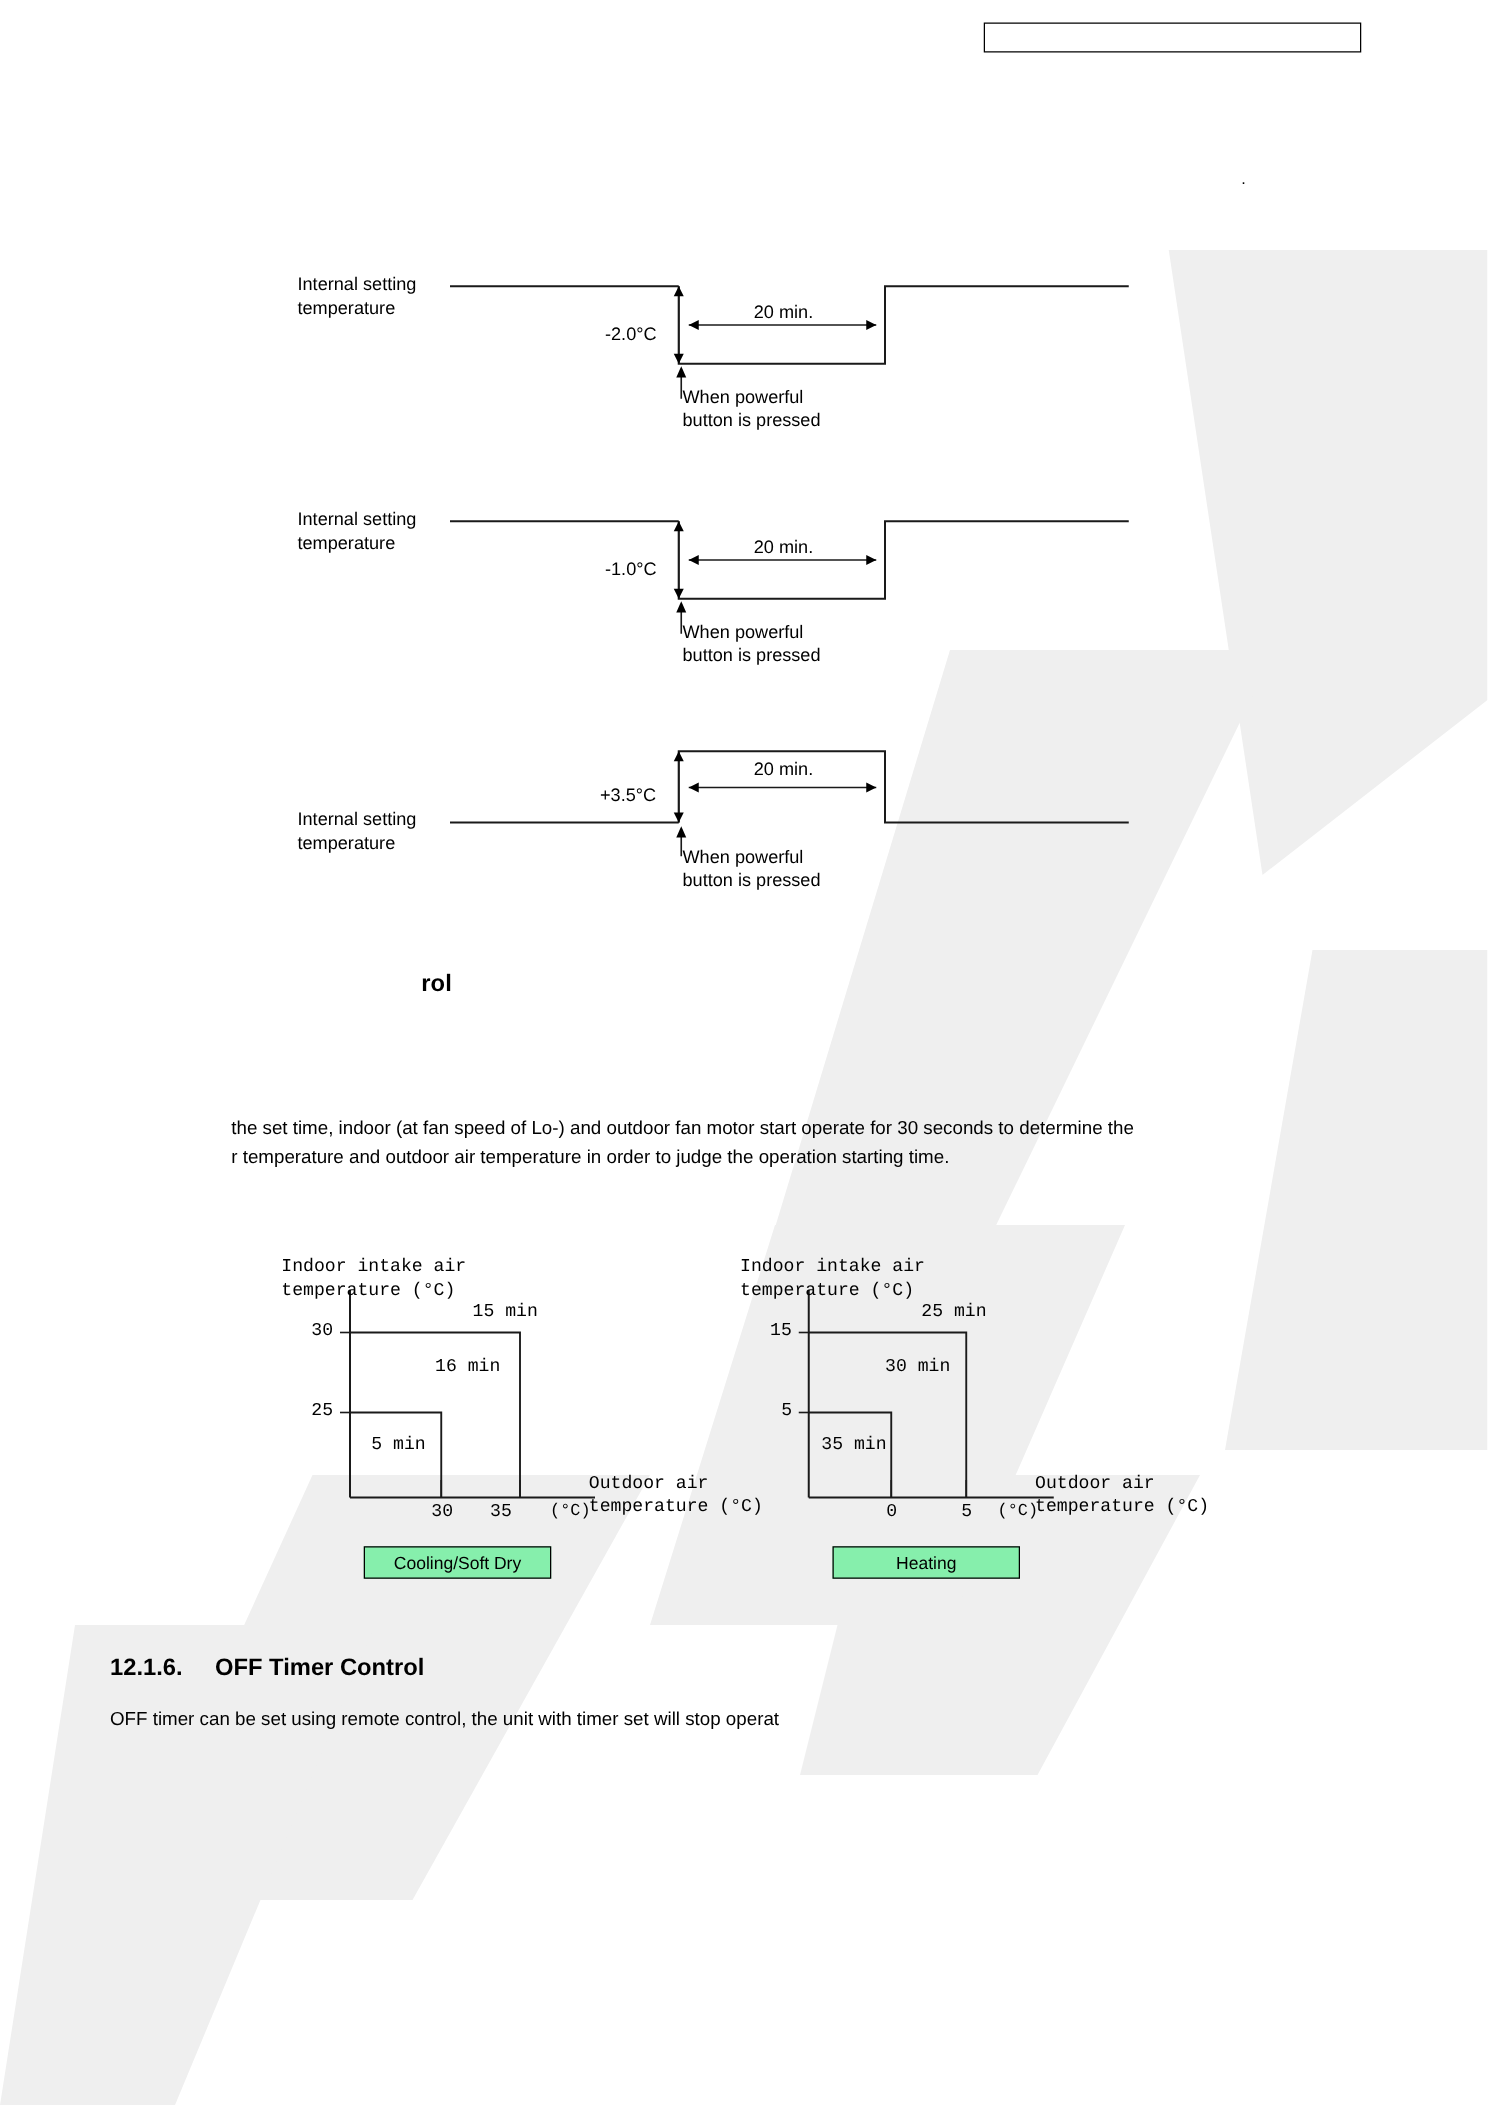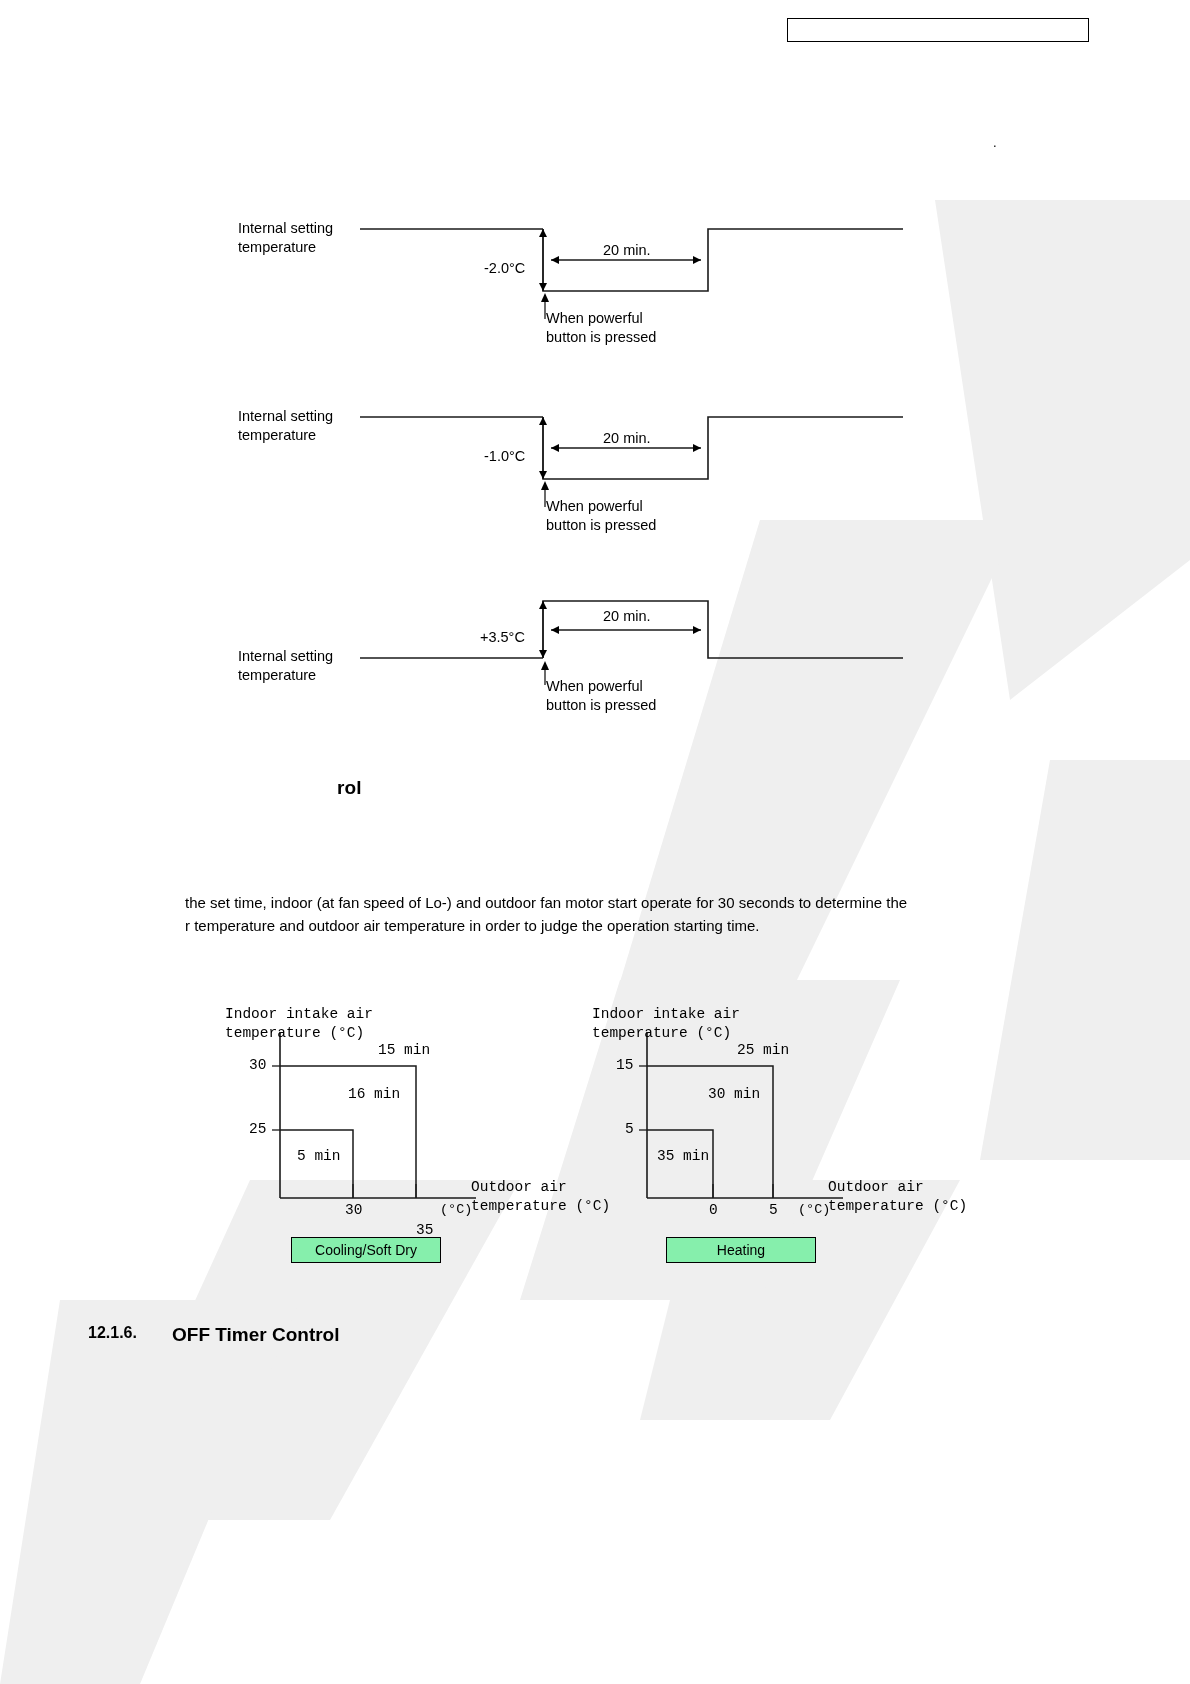--- a/index.html
+++ b/index.html
@@ -111,21 +111,21 @@
     height: 24px;
   }
   .cap-cool { left: 291px; top: 1237px; width: 148px; }
   .cap-heat { left: 666px; top: 1237px; width: 148px; }
 
   
   .sec-num {
     position: absolute;
     left: 88px;
     top: 1324px;
-    font-size: 16px;
+    font-size: 19px;
     font-weight: bold;
     text-align: center;
   }
   .sec-title {
     position: absolute;
     left: 172px;
     top: 1324px;
     font-size: 19px;
     font-weight: bold;
   }
@@ -254,21 +254,21 @@
 temperature (°C)</div>
 
     <div class="lbl" style="left:31px; top:54px;">30</div>
     <div class="lbl" style="left:31px; top:118px;">25</div>
 
     <div class="lbl" style="left:160px; top:39px;">15 min</div>
     <div class="lbl" style="left:130px; top:83px;">16 min</div>
     <div class="lbl" style="left:79px; top:145px;">5 min</div>
 
     <div class="lbl" style="left:127px; top:199px;">30</div>
-    <div class="lbl" style="left:198px; top:199px;margin-top:20px;">35</div>
+    <div class="lbl" style="left:174px; top:199px;">35</div>
     <div class="lbl" style="left:222px; top:199px; font-size:13.5px;">(°C)</div>
 
     <div class="lbl" style="left:253px; top:176px;">Outdoor air
 temperature (°C)</div>
   </div>
 
   <div class="chart chart-right">
     <svg width="420" height="230" viewBox="0 0 420 230">
       <path class="axis-line" d="M62 30 L62 196"></path>
       <path class="axis-line" d="M62 196 L258 196"></path>
@@ -296,14 +296,15 @@
 
     <div class="lbl" style="left:243px; top:176px;">Outdoor air
 temperature (°C)</div>
   </div>
 
   <div class="caption-box cap-cool">Cooling/Soft Dry</div>
   <div class="caption-box cap-heat">Heating</div>
 
   <div class="sec-num">12.1.6.</div>
   <div class="sec-title">OFF Timer Control</div>
+  <div class="sec-body">OFF timer can be set using remote control, the unit with timer set will stop operat</div>
 
 </div>
 
 </body></html>

